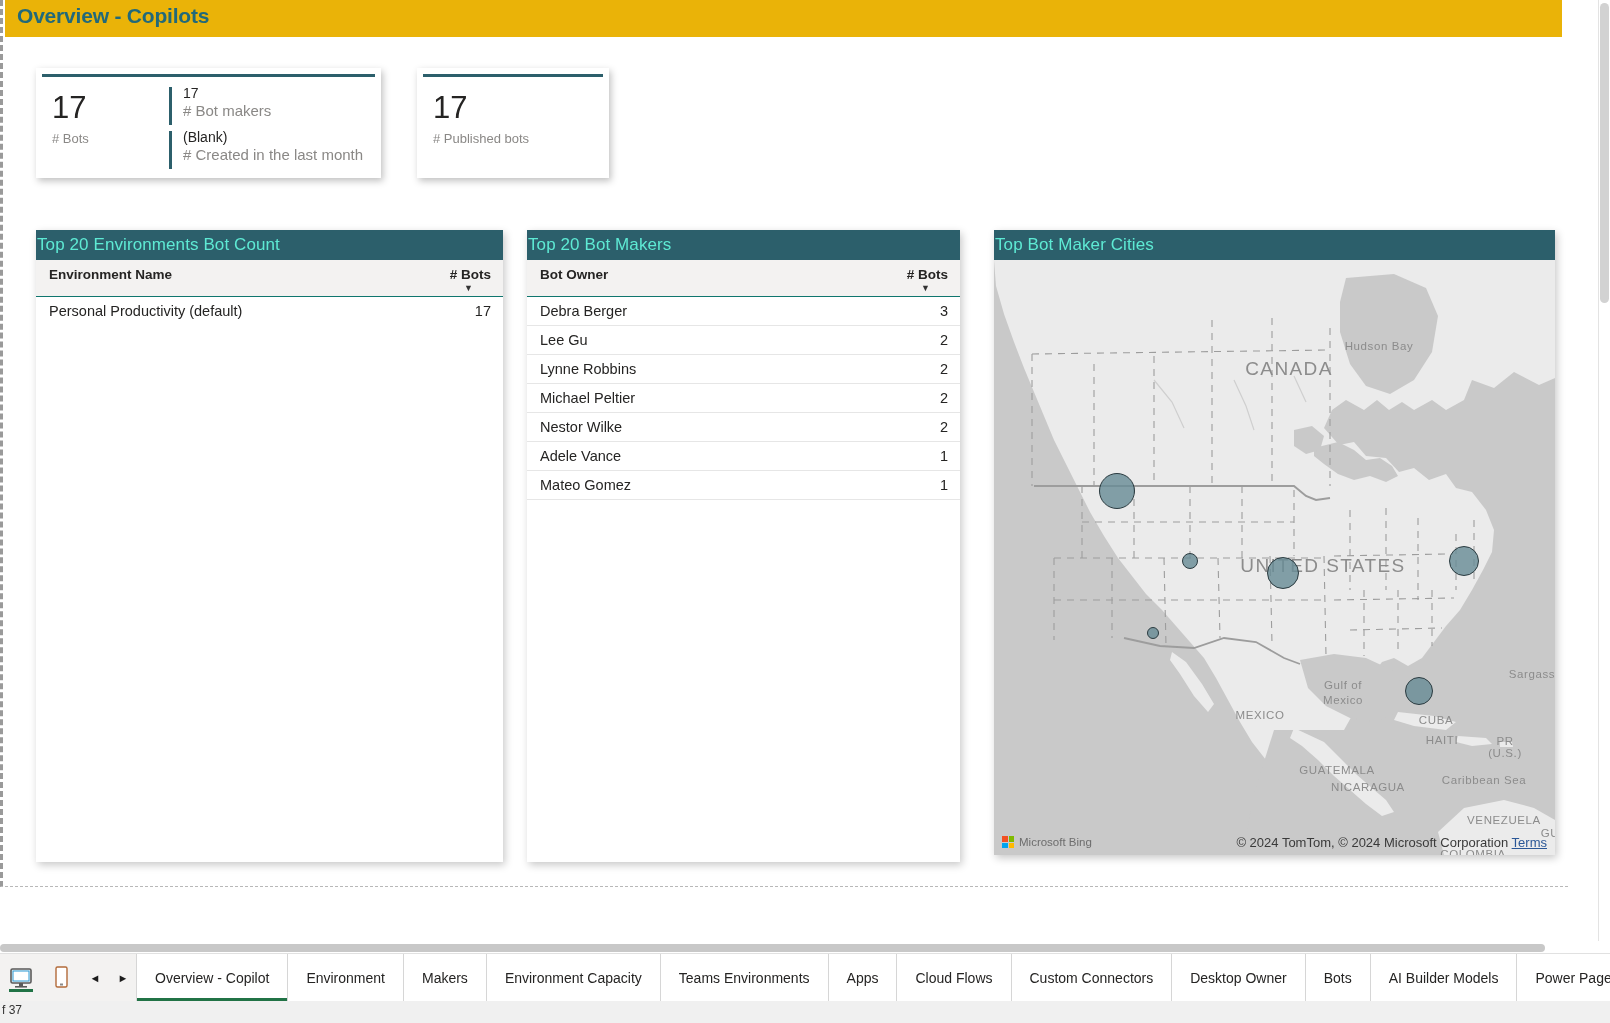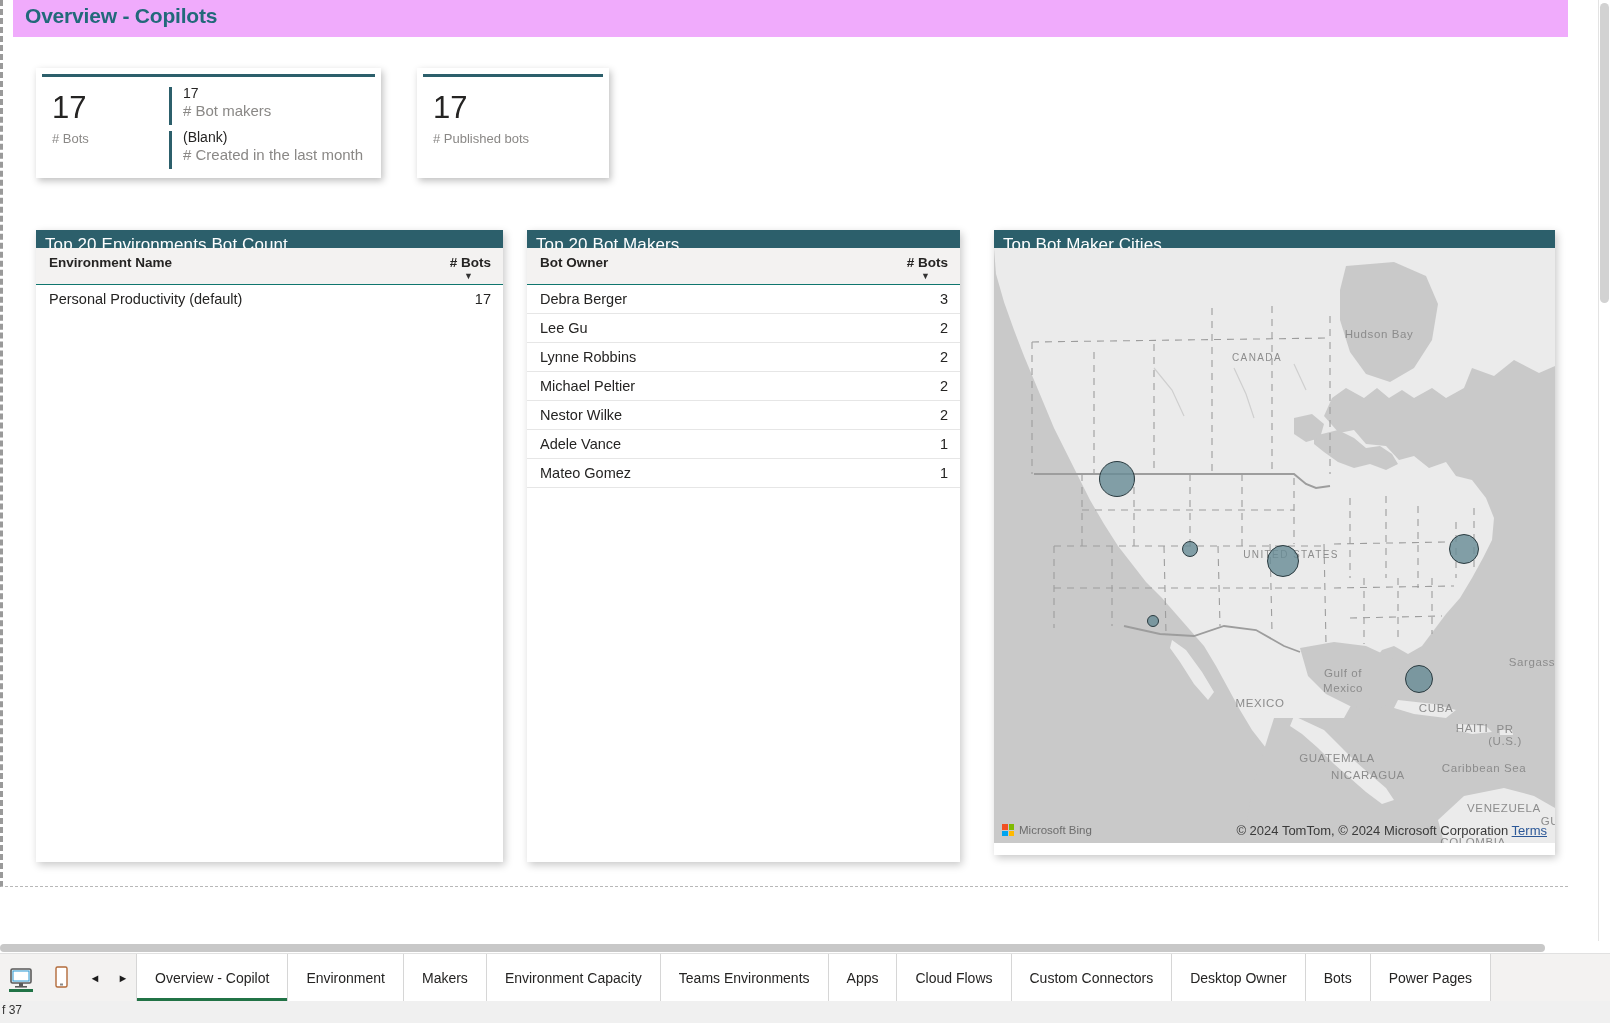--- a/index.html
+++ b/index.html
@@ -24,23 +24,23 @@
     width: 1568px; height: 887px;
     background: #ffffff;
     border-left: 3px dashed #9a9a9a;
     border-bottom: 1px dashed #b8b8b8;
     overflow: hidden;
   }
 
   
   .title-band {
     position: absolute;
-    left: 10px; top: 0;
+    left: 2px; top: 0;
     width: 1557px; height: 37px;
-    background: #f0abfc;
+    background: #eab308;
   }
   .page-title {
     position: absolute;
     left: 12px; top: 4px;
     font-size: 21px;
     font-weight: bold;
     color: #22697a;
     letter-spacing: -0.2px;
   }
 
@@ -104,26 +104,26 @@
     line-height: 18px;
   }
 
   
   .panel {
     position: absolute;
     background: #ffffff;
     box-shadow: 2px 3px 8px rgba(0,0,0,0.22);
   }
   .panel-header {
-    height: 18px;
+    height: 30px;
     background: #2c5f6b;
-    color: #ffffff;
+    color: #5eead4;
     font-size: 17px;
     line-height: 30px;
-    padding-left: 9px;
+    padding-left: 1px;
     font-weight: normal;
     letter-spacing: 0.1px;
   }
   #panel-env   { left: 33px;  top: 230px; width: 467px; height: 632px; }
   #panel-maker { left: 524px; top: 230px; width: 433px; height: 632px; }
   #panel-map   { left: 991px; top: 230px; width: 561px; height: 625px; }
 
   
   .tbl { width: 100%; border-collapse: collapse; table-layout: fixed; }
   .tbl thead th {
@@ -175,21 +175,21 @@
   }
   .map-label {
     position: absolute;
     font-size: 11.5px;
     color: #8c8c8c;
     letter-spacing: 0.6px;
     white-space: nowrap;
     transform: translate(-50%, -50%);
     pointer-events: none;
   }
-  .map-label.big { font-size: 10px; letter-spacing: 1.4px; }
+  .map-label.big { font-size: 19px; letter-spacing: 1.4px; margin-left: 32px; }
   .map-attr-left {
     position: absolute;
     left: 8px; bottom: 7px;
     font-size: 11.5px;
     color: #6d6d6d;
     display: flex; align-items: center; gap: 5px; margin-top: 34px;
   }
   .ms-logo { width: 12px; height: 12px; display: grid;
              grid-template-columns: 1fr 1fr; grid-template-rows: 1fr 1fr; gap: 1px; }
   .ms-logo i { display: block; }
@@ -514,21 +514,21 @@
           <span>© 2024 TomTom, © 2024 Microsoft Corporation</span>
           <a href="#">Terms</a>
         </div>
       <div class="map-label" style="left: 385px; top: 86px;">Hudson Bay</div>
           <div class="map-label big" style="left: 263px; top: 109px;">CANADA</div>
           <div class="map-label big" style="left: 297px; top: 306px;">UNITED STATES</div>
           <div class="map-label" style="left: 349px; top: 425px;">Gulf of</div>
           <div class="map-label" style="left: 349px; top: 440px;">Mexico</div>
           <div class="map-label" style="left: 266px; top: 455px;">MEXICO</div>
           <div class="map-label" style="left: 442px; top: 460px;">CUBA</div>
-          <div class="map-label" style="left: 478px; top: 480px;">HAITI</div>
+          <div class="map-label" style="left: 448px; top: 480px;">HAITI</div>
           <div class="map-label" style="left: 511px; top: 481px;">PR</div>
           <div class="map-label" style="left: 511px; top: 493px;">(U.S.)</div>
           <div class="map-label" style="left: 343px; top: 510px;">GUATEMALA</div>
           <div class="map-label" style="left: 374px; top: 527px;">NICARAGUA</div>
           <div class="map-label" style="left: 490px; top: 520px;">Caribbean Sea</div>
           <div class="map-label" style="left: 538px; top: 414px;">Sargass</div>
           <div class="map-label" style="left: 510px; top: 560px;">VENEZUELA</div>
           <div class="map-label" style="left: 556px; top: 573px;">GU</div>
           <div class="map-label" style="left: 479px; top: 594px;">COLOMBIA</div>
           <div class="map-bubble" style="left: 123px; top: 231px; width: 36px; height: 36px;"></div>
@@ -574,20 +574,21 @@
         <div class="tab active">Overview - Copilot</div>
         <div class="tab">Environment</div>
         <div class="tab">Makers</div>
         <div class="tab">Environment Capacity</div>
         <div class="tab">Teams Environments</div>
         <div class="tab">Apps</div>
         <div class="tab">Cloud Flows</div>
         <div class="tab">Custom Connectors</div>
         <div class="tab">Desktop Owner</div>
         <div class="tab">Bots</div>
+        <div class="tab">AI Builder Models</div>
         <div class="tab">Power Pages</div>
       </div>
   </div>
 
   <div class="status-strip">
     <div class="status-text">f 37</div>
   </div>
 
 </div>
 

